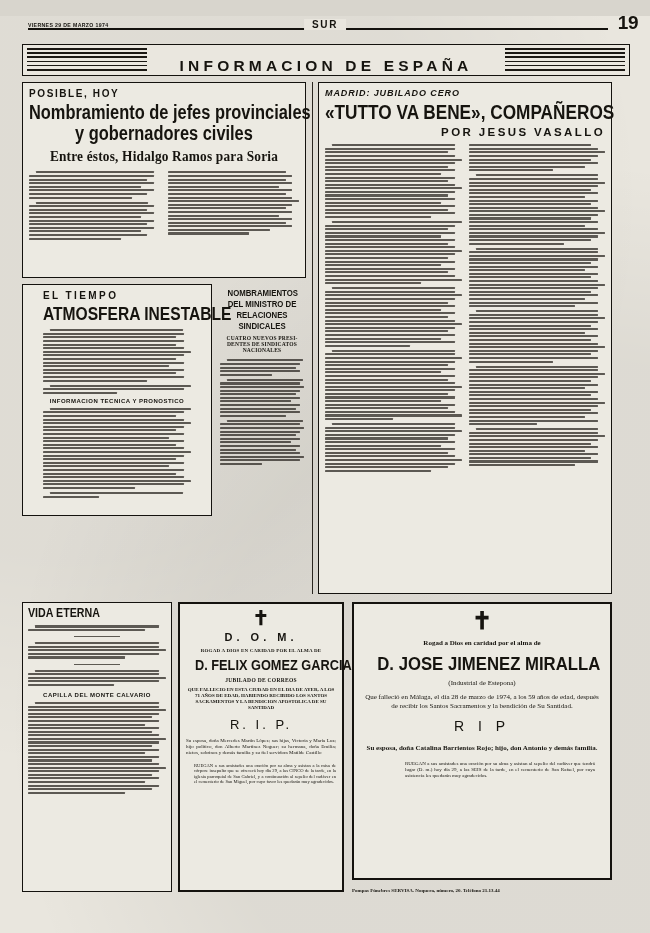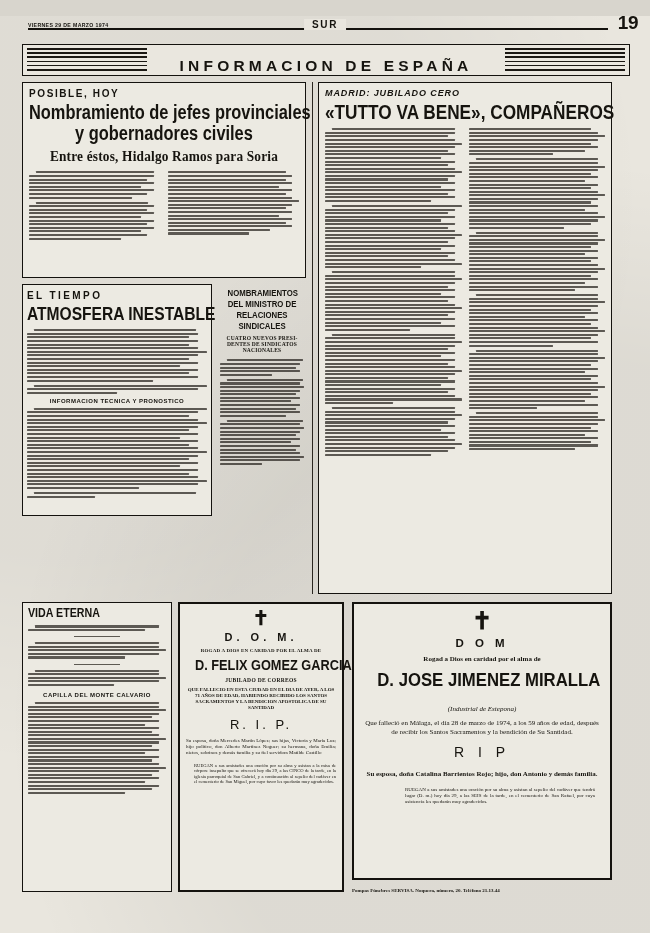--- a/index.html
+++ b/index.html
@@ -220,21 +220,21 @@
               <div class="ln w95"></div>
               <div class="ln w90"></div>
             <div class="ln w95"></div>
               <div class="ln w78"></div>
               <div class="ln w62"></div>
           </div>
         </div>
       </div>
     </div>
 
-    <div class="box framed" style="left:0;top:202px;width:190px;height:232px;padding:5px 4px;">
+    <div class="box framed" style="left:0;top:202px;width:190px;height:232px;padding:5px 20px;">
       <div class="kicker" style="font-size:10px;letter-spacing:2.4px;">EL TIEMPO</div>
       <div class="hl" style="font-size:19px;margin-top:4px;">ATMOSFERA INESTABLE</div>
       <div class="blur" style="margin-top:6px;">
         <div class="para">
           <div class="ln ind w90"></div>
             <div class="ln w95"></div>
             <div class="ln w90"></div>
           <div class="ln w95"></div>
             <div class="ln w90"></div>
             <div class="ln w95"></div>
@@ -335,20 +335,21 @@
             <div class="ln w88"></div>
             <div class="ln w95"></div>
           <div class="ln w50"></div>
         </div>
       </div>
     </div>
 
     <div class="box framed" style="left:296px;top:0;width:294px;height:512px;padding:5px 6px;">
       <div class="kicker-i">MADRID: JUBILADO CERO</div>
       <div class="hl" style="font-size:21px;margin-top:4px;">«TUTTO VA BENE», COMPAÑEROS</div>
+      <div class="byline" style="margin-top:4px;">POR JESUS VASALLO</div>
 
       <div class="cols blur" style="margin-top:6px;height:450px;">
         <div class="col">
           <div class="para">
             <div class="ln ind w90"></div>
               <div class="ln w95"></div>
               <div class="ln w90"></div>
             <div class="ln w95"></div>
               <div class="ln w88"></div>
               <div class="ln w95"></div>
@@ -615,24 +616,23 @@
       <div class="obit-name" style="font-size:14.5px;margin-top:5px;">D. FELIX GOMEZ GARCIA</div>
       <div class="obit-role t55" style="font-weight:bold;margin-top:4px;letter-spacing:.3px;">JUBILADO DE CORREOS</div>
       <div class="obit-body t5" style="font-weight:bold;margin-top:4px;">QUE FALLECIO EN ESTA CIUDAD EN EL DIA DE AYER, A LOS 71 AÑOS DE EDAD, HABIENDO RECIBIDO LOS SANTOS SACRAMENTOS Y LA BENDICION APOSTOLICA DE SU SANTIDAD</div>
       <div class="rip" style="font-size:13px;margin-top:6px;">R. I. P.</div>
       <div class="obit-fam t5 blur" style="margin-top:6px;text-align:justify;">Su esposa, doña Mercedes Martín López; sus hijas, Victoria y María Luz; hijo político, don Alberto Martínez Noguer; su hermana, doña Emilia; nietos, sobrinos y demás familia y su fiel servidora Matilde Castillo</div>
       <div class="obit-note tiny blur" style="margin-top:6px;padding-left:8px;">RUEGAN a sus amistades una oración por su alma y asistan a la misa de córpore insepulto que se ofrecerá hoy día 29, a las CINCO de la tarde, en la iglesia parroquial de San Gabriel, y a continuación al sepelio del cadáver en el cementerio de San Miguel, por cuyo favor les quedarán muy agradecidos.</div>
     </div>
 
     <div class="box framed double" style="left:330px;top:520px;width:260px;height:278px;padding:6px 10px;">
       <div class="cross" style="font-size:24px;">✝</div>
-      <div class="dom" style="font-size:11.5px;margin-top:4px;">D   O   M</div>
       <div class="obit-lead t7" style="margin-top:6px;">Rogad a Dios en caridad por el alma de</div>
       <div class="obit-name" style="font-size:19px;margin-top:7px;">D. JOSE JIMENEZ MIRALLA</div>
-      <div class="obit-role t7" style="margin-top:16px;font-style:italic;">(Industrial de Estepona)</div>
+      <div class="obit-role t7" style="margin-top:6px;">(Industrial de Estepona)</div>
       <div class="obit-body t7" style="margin-top:6px;">Que falleció en Málaga, el día 28 de marzo de 1974, a los 59 años de edad, después de recibir los Santos Sacramentos y la bendición de Su Santidad.</div>
       <div class="rip" style="font-size:14px;margin-top:8px;letter-spacing:5px;">R   I   P</div>
       <div class="obit-fam t7" style="margin-top:10px;text-align:center;font-weight:bold;">Su esposa, doña Catalina Barrientos Rojo; hijo, don Antonio y demás familia.</div>
       <div class="obit-note t5 blur" style="margin-top:8px;padding-left:42px;padding-right:6px;">RUEGAN a sus amistades una oración por su alma y asistan al sepelio del cadáver que tendrá lugar (D. m.) hoy día 29, a las SEIS de la tarde, en el cementerio de San Rafael, por cuya asistencia les quedarán muy agradecidos.</div>
     </div>
 
     <div class="box" style="left:330px;top:806px;width:280px;height:14px;">
       <div class="footer-credit t5">Pompas Fúnebres SERVISA. Noquera, número, 20. Teléfono 21.13.44</div>
     </div>
 

